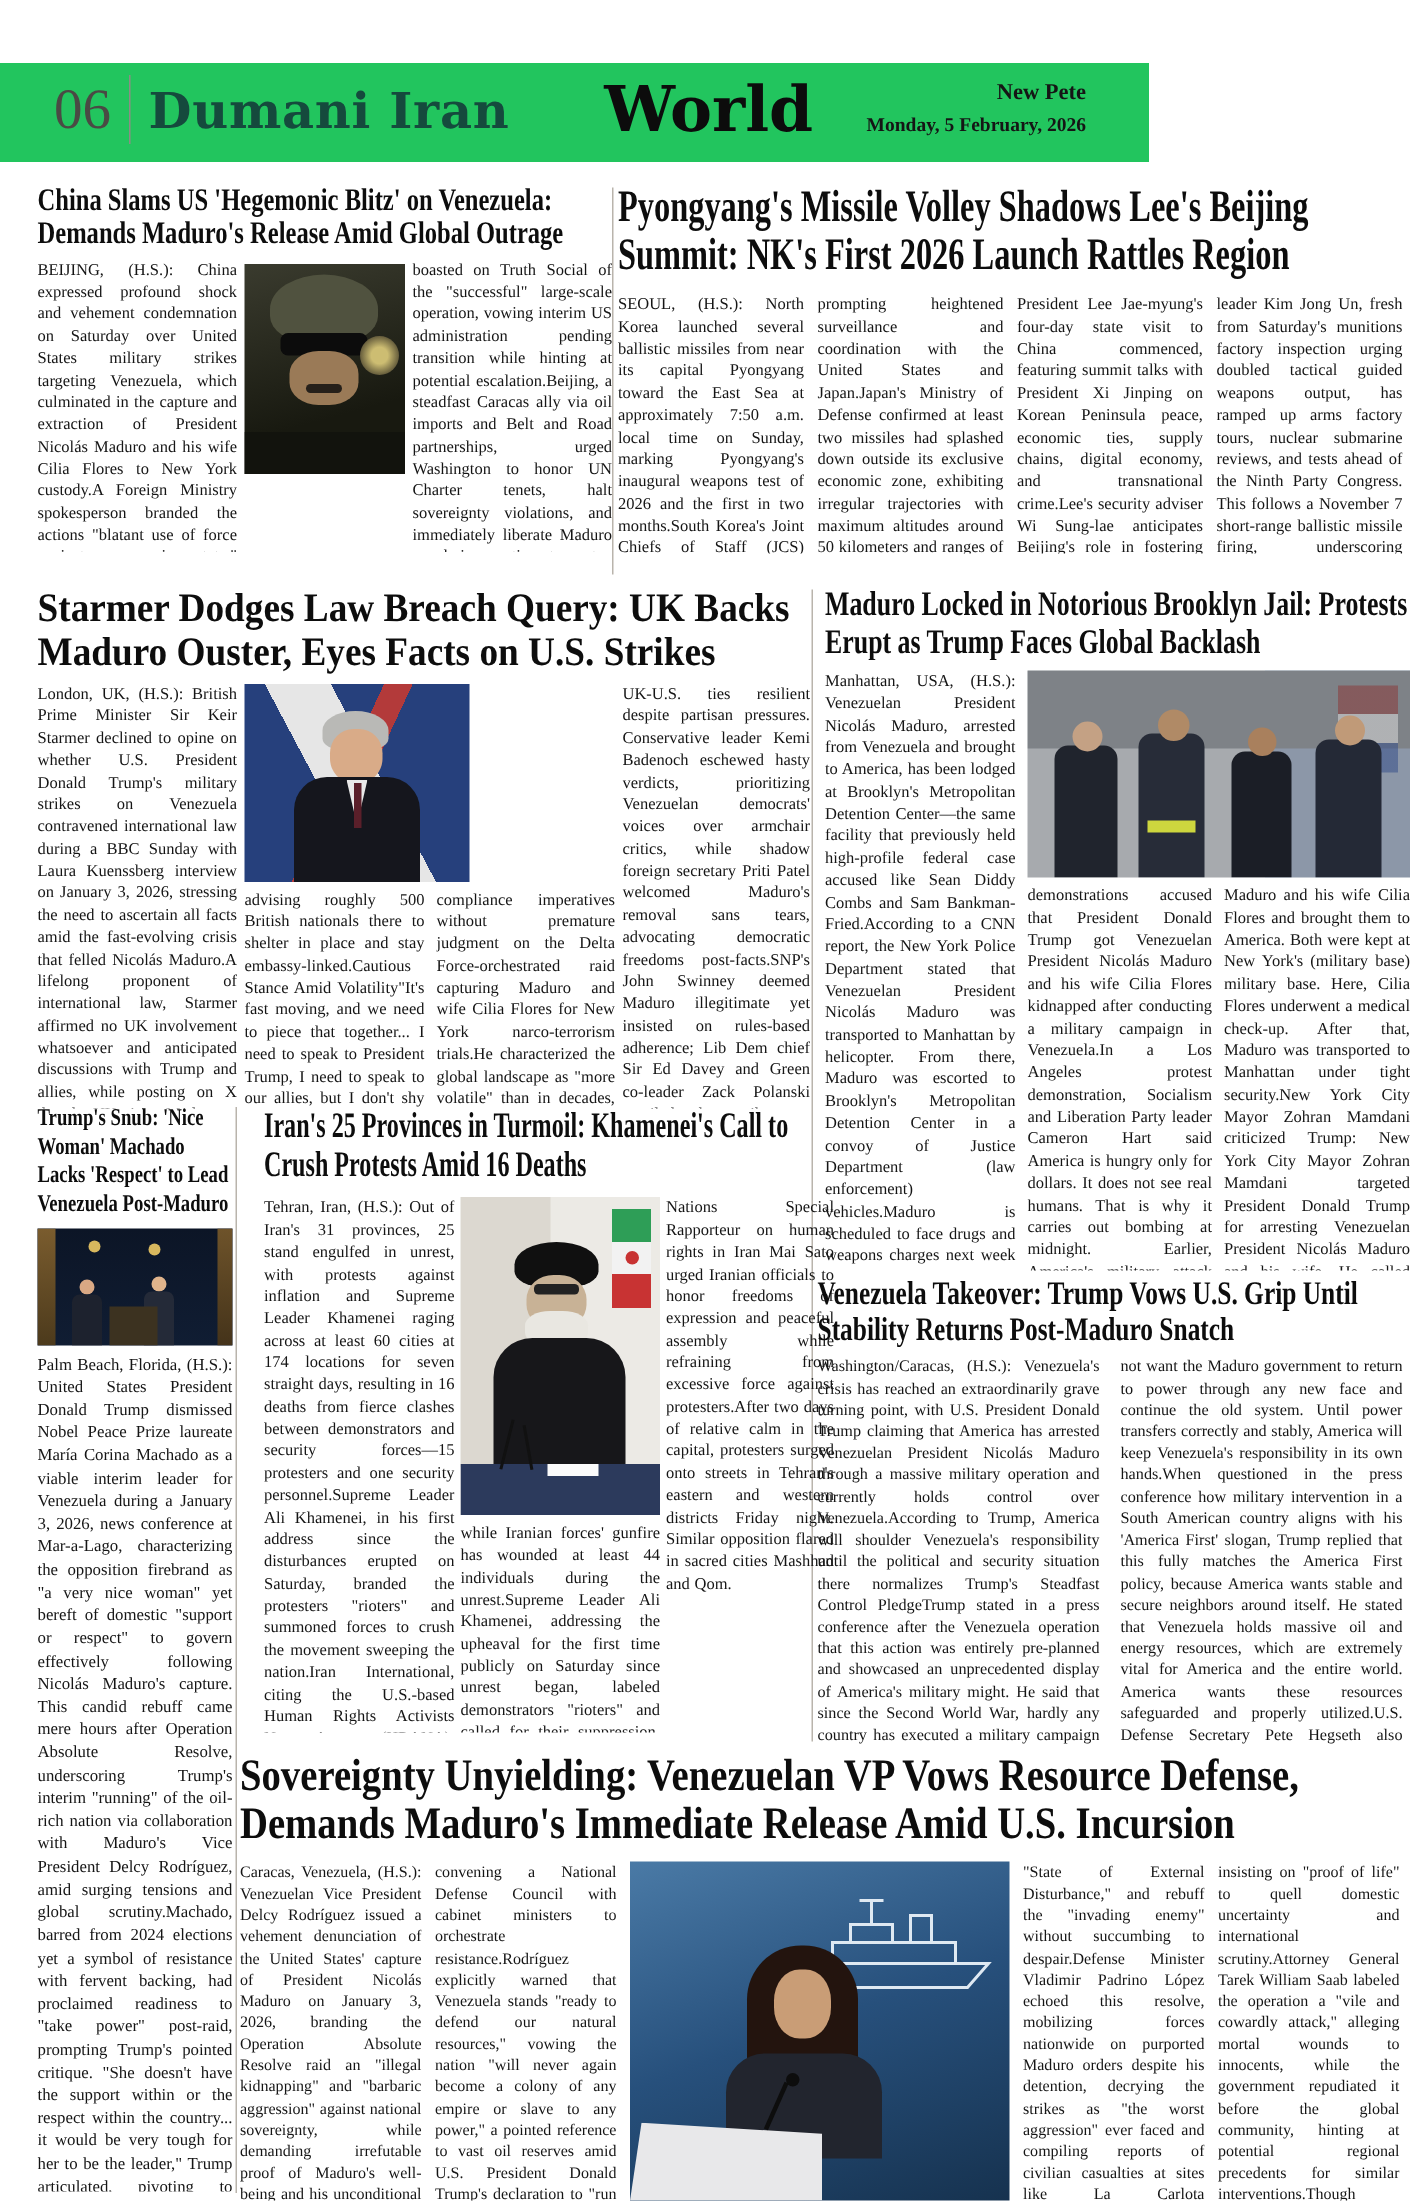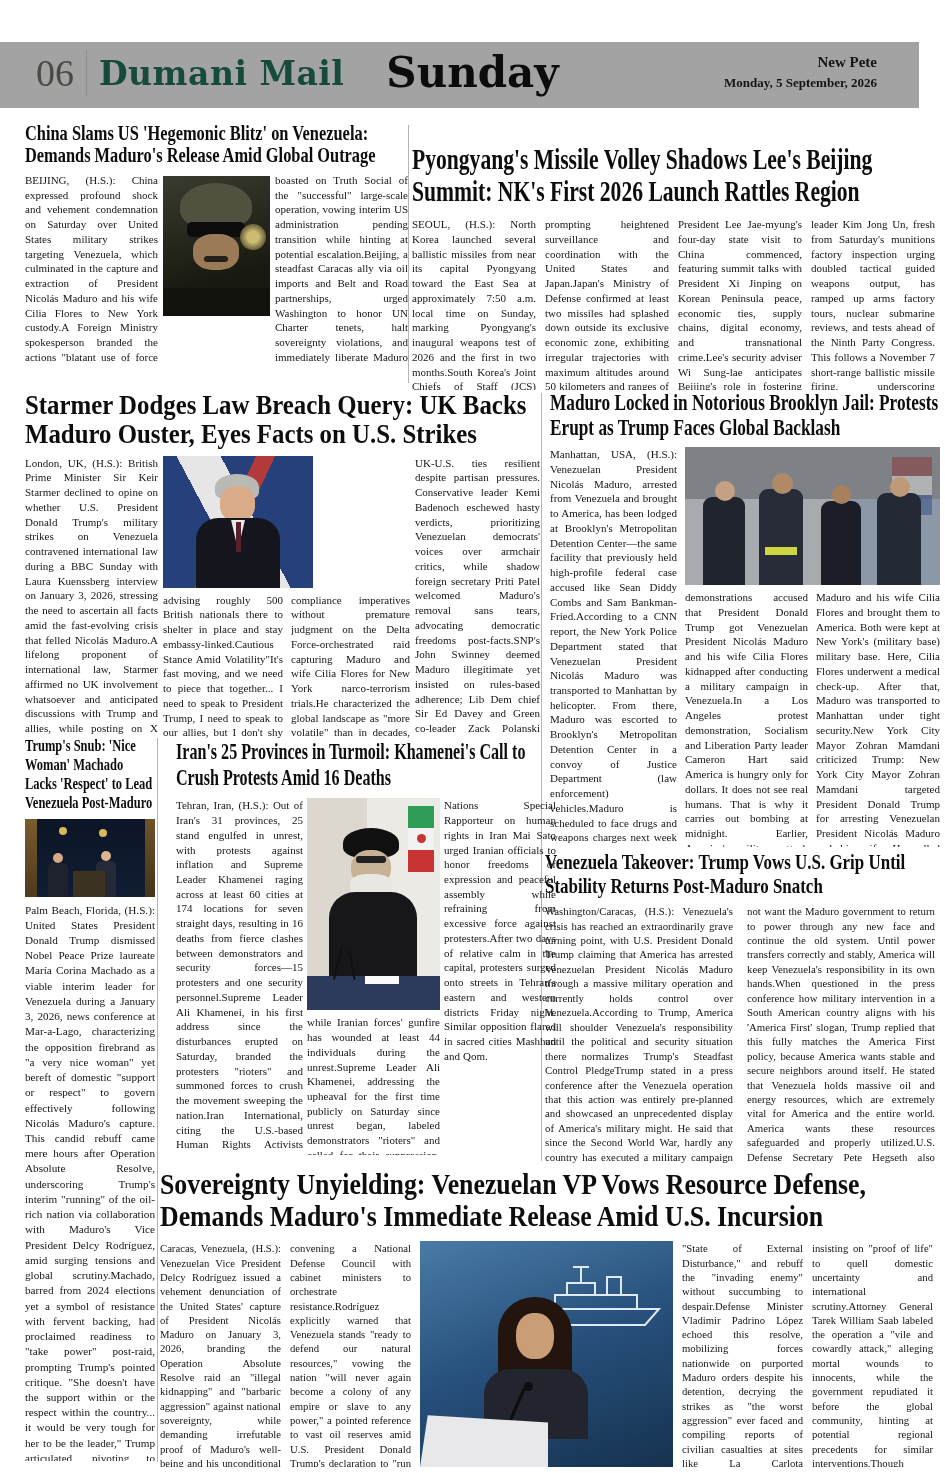--- a/index.html
+++ b/index.html
@@ -1,19 +1,19 @@
 <!DOCTYPE html>
 <html><head>
 <meta charset="utf-8">
 <style>
   html,body{margin:0;padding:0;background:#ffffff;}
   .page{position:relative;width:945px;height:1473px;background:#fff;overflow:hidden;
         font-family:"Liberation Serif",serif;color:#151515;}
   
-  .band{position:absolute;left:0;top:42px;width:919px;height:66px;background:#a3a3a3;}
+  .band{position:absolute;left:0;top:42px;width:766px;height:66px;background:#22c55e;}
   .band-left{position:absolute;left:36px;top:8px;display:flex;align-items:center;gap:12px;}
   .pageno{font-size:38px;color:#4a4a44;line-height:1;}
   .mast-divider{width:1px;height:46px;background:#8d8d85;}
   .masthead{font-family:"DejaVu Serif",serif;font-size:33px;font-weight:bold;color:#154a3d;letter-spacing:.5px;}
   .band-center{position:absolute;left:330px;width:285px;top:6px;text-align:center;
                font-family:"DejaVu Serif",serif;font-size:42px;font-weight:bold;color:#0c0c0c;}
   .band-right{position:absolute;right:42px;top:12px;text-align:right;font-weight:bold;}
   .band-city{font-size:15px;}
   .band-date{font-size:13px;margin-top:4px;}
   
@@ -29,26 +29,26 @@
 </style>
 </head>
 <body>
 
 <div class="page">
 
   <div class="band">
     <div class="band-left">
       <span class="pageno">06</span>
       <span class="mast-divider"></span>
-      <span class="masthead">Dumani Mail</span>
-    </div>
-    <div class="band-center">Sunday</div>
+      <span class="masthead">Dumani Iran</span>
+    </div>
+    <div class="band-center">World</div>
     <div class="band-right">
       <div class="band-city">New Pete</div>
-      <div class="band-date">Monday, 5 September, 2026</div>
+      <div class="band-date">Monday, 5 February, 2026</div>
     </div>
   </div>
 
   <div class="vrule" style="left:408px;top:125px;height:258px;"></div>
   <div class="vrule" style="left:541px;top:393px;height:768px;"></div>
   <div class="vrule" style="left:157px;top:738px;height:724px;"></div>
 
   <div class="art" style="left:25px;top:122px;width:383px;">
     <span class="hl" style="font-size:21px;transform:scaleX(.78);width:128%;">China Slams US 'Hegemonic Blitz' on Venezuela: Demands Maduro's Release Amid Global Outrage</span>
     <div class="cols" style="gap:5px;margin-top:6px;">
@@ -58,21 +58,21 @@
         <div class="abs" style="left:24px;top:46px;width:58px;height:15px;background:#0c0c0c;border-radius:5px;"></div>
         <div class="abs" style="left:30px;top:58px;width:46px;height:36px;background:#9a7a57;border-radius:42%;"></div>
         <div class="abs" style="left:41px;top:80px;width:24px;height:6px;background:#26201a;border-radius:3px;"></div>
         <div class="abs" style="right:4px;top:48px;width:26px;height:26px;border-radius:50%;background:radial-gradient(circle,#cdbd72 30%,#5a5236 75%);"></div>
         <div class="abs" style="left:0;bottom:0;width:107px;height:28px;background:#12130d;"></div>
       </div>
       <div class="bcol" style="width:133px;height:195px;">boasted on Truth Social of the "successful" large-scale operation, vowing interim US administration pending transition while hinting at potential escalation.Beijing, a steadfast Caracas ally via oil imports and Belt and Road partnerships, urged Washington to honor UN Charter tenets, halt sovereignty violations, and immediately liberate Maduro—echoing sentiments post a high-level Sino-Venezuelan meeting hours prior.Allies Russia, Iran, and Cuba mirrored outrage, decrying "armed aggression," while Latin nations sought UN-OAS emergency sessions.</div>
     </div>
   </div>
 
-  <div class="art" style="left:412px;top:122px;width:523px;margin-top:21px;">
+  <div class="art" style="left:412px;top:122px;width:523px;">
     <span class="hl" style="font-size:30px;transform:scaleX(.72);width:139%;">Pyongyang's Missile Volley Shadows Lee's Beijing Summit: NK's First 2026 Launch Rattles Region</span>
     <div class="cols" style="gap:9px;margin-top:10px;">
       <div class="bcol" style="width:124px;height:173px;">SEOUL, (H.S.): North Korea launched several ballistic missiles from near its capital Pyongyang toward the East Sea at approximately 7:50 a.m. local time on Sunday, marking Pyongyang's inaugural weapons test of 2026 and the first in two months.South Korea's Joint Chiefs of Staff (JCS) detected the projectiles, estimated to have flown roughly 900 kilometers (560 miles),</div>
       <div class="bcol" style="width:124px;height:173px;">prompting heightened surveillance and coordination with the United States and Japan.Japan's Ministry of Defense confirmed at least two missiles had splashed down outside its exclusive economic zone, exhibiting irregular trajectories with maximum altitudes around 50 kilometers and ranges of 900-950 kilometers.The provocation unfolded hours before South Korean</div>
       <div class="bcol" style="width:124px;height:173px;">President Lee Jae-myung's four-day state visit to China commenced, featuring summit talks with President Xi Jinping on Korean Peninsula peace, economic ties, supply chains, digital economy, and transnational crime.Lee's security adviser Wi Sung-lae anticipates Beijing's role in fostering North Korea dialogue, amid Pyongyang's rejection of prior Seoul overtures.North Korean</div>
       <div class="bcol" style="width:124px;height:173px;">leader Kim Jong Un, fresh from Saturday's munitions factory inspection urging doubled tactical guided weapons output, has ramped up arms factory tours, nuclear submarine reviews, and tests ahead of the Ninth Party Congress. This follows a November 7 short-range ballistic missile firing, underscoring persistent military posturing.</div>
     </div>
   </div>
 
   <div class="art" style="left:25px;top:391px;width:515px;">

